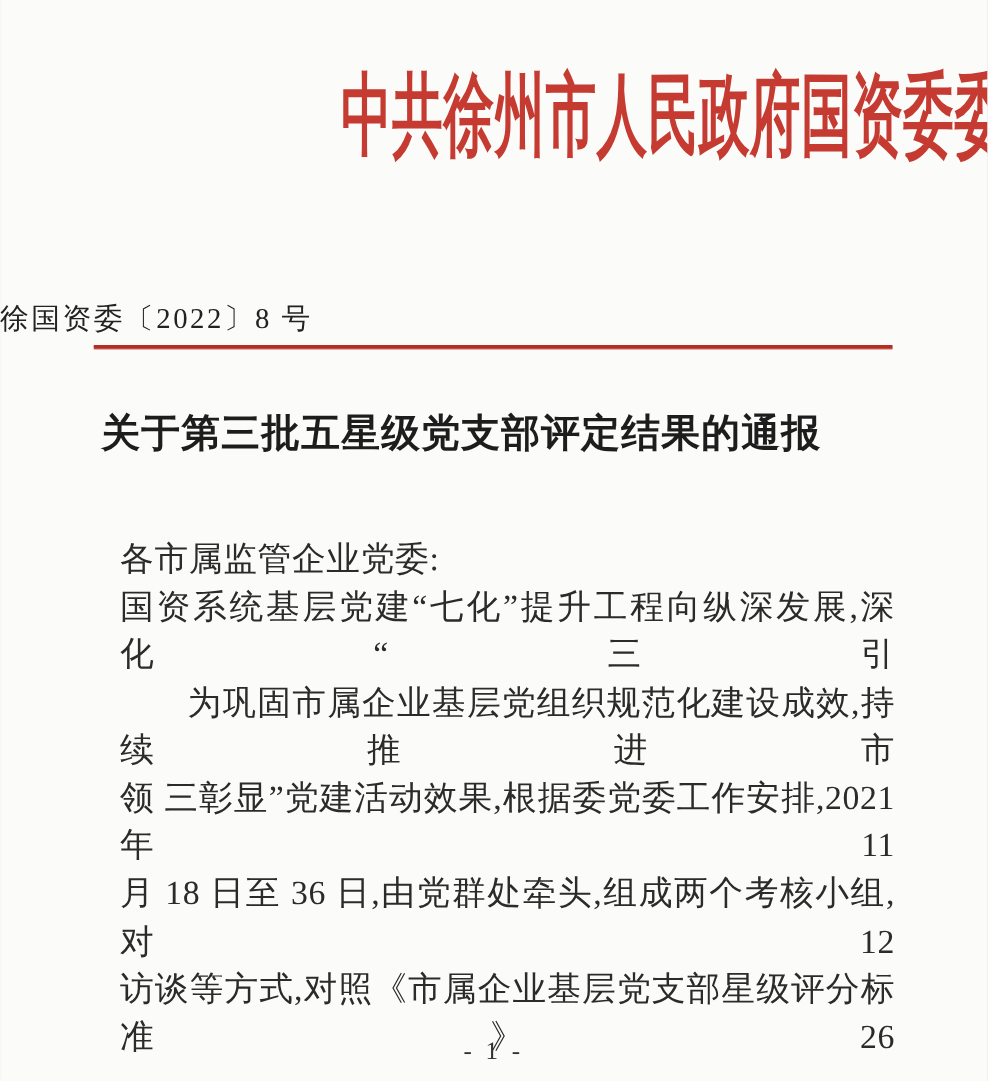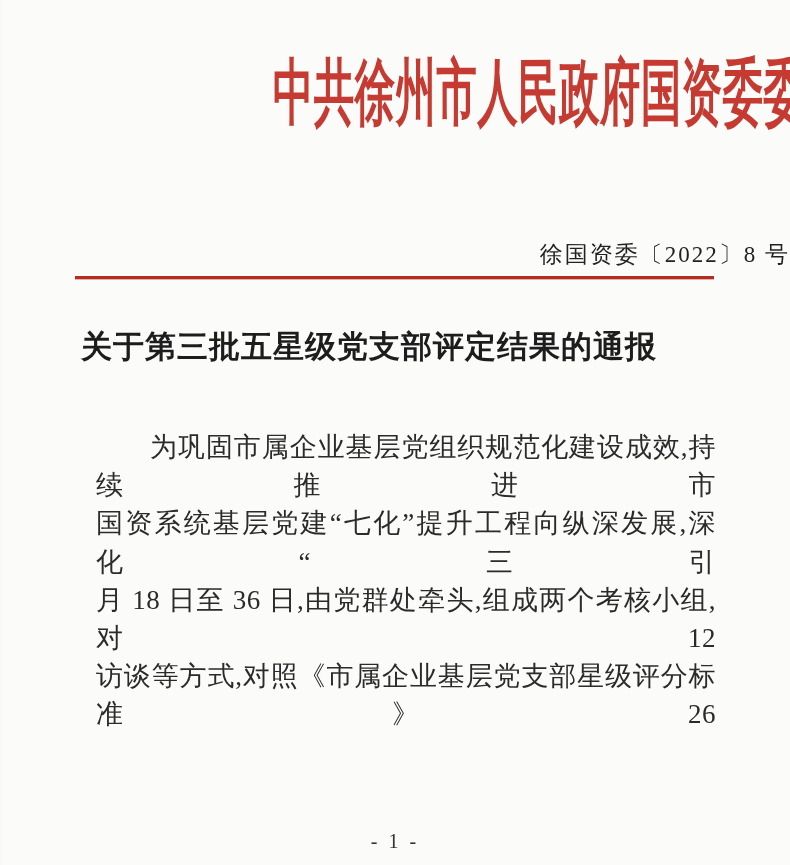--- a/index.html
+++ b/index.html
@@ -27,21 +27,21 @@
     display:inline-block;
     font-size:72px;line-height:94px;font-weight:bold;
     color:var(--header-red);
     letter-spacing:1px;
     transform:scaleX(0.56);
     transform-origin:center;
     white-space:nowrap;
   }
   .doc-number{
     position:absolute;top:240px;left:0;right:0;
-    text-align:right;
+    text-align:left;
     font-size:23px;line-height:30px;
     letter-spacing:2px;
     color:#222;
   }
   .red-divider{
     position:absolute;top:276px;left:75px;right:76px;
     height:3px;
     background:var(--divider-red);
     box-shadow:0 1px 0 rgba(180,45,35,0.35);
   }
@@ -85,23 +85,25 @@
     <span class="masthead-text">中共徐州市人民政府国资委委员会文件</span>
   </div>
 
   <div class="doc-number">徐国资委〔2022〕8 号</div>
 
   <div class="red-divider"></div>
 
   <div class="doc-title">关于第三批五星级党支部评定结果的通报</div>
 
   <div class="body-block">
+    <div class="line">各市属监管企业党委:</div>
     <div>
+        <div class="line justify">国资系统基层党建“七化”提升工程向纵深发展,深化“三引</div>
         <div class="line indent justify">为巩固市属企业基层党组织规范化建设成效,持续推进市</div>
-        <div class="line justify">国资系统基层党建“七化”提升工程向纵深发展,深化“三引</div>
+        <div class="line justify">领 三彰显”党建活动效果,根据委党委工作安排,2021 年 11</div>
         <div class="line justify">月 18 日至 36 日,由党群处牵头,组成两个考核小组,对 12</div>
         <div class="line justify">访谈等方式,对照《市属企业基层党支部星级评分标准》26</div>
       </div>
   </div>
 
   <div class="page-number">- 1 -</div>
 
 </div>
 
 </body></html>

